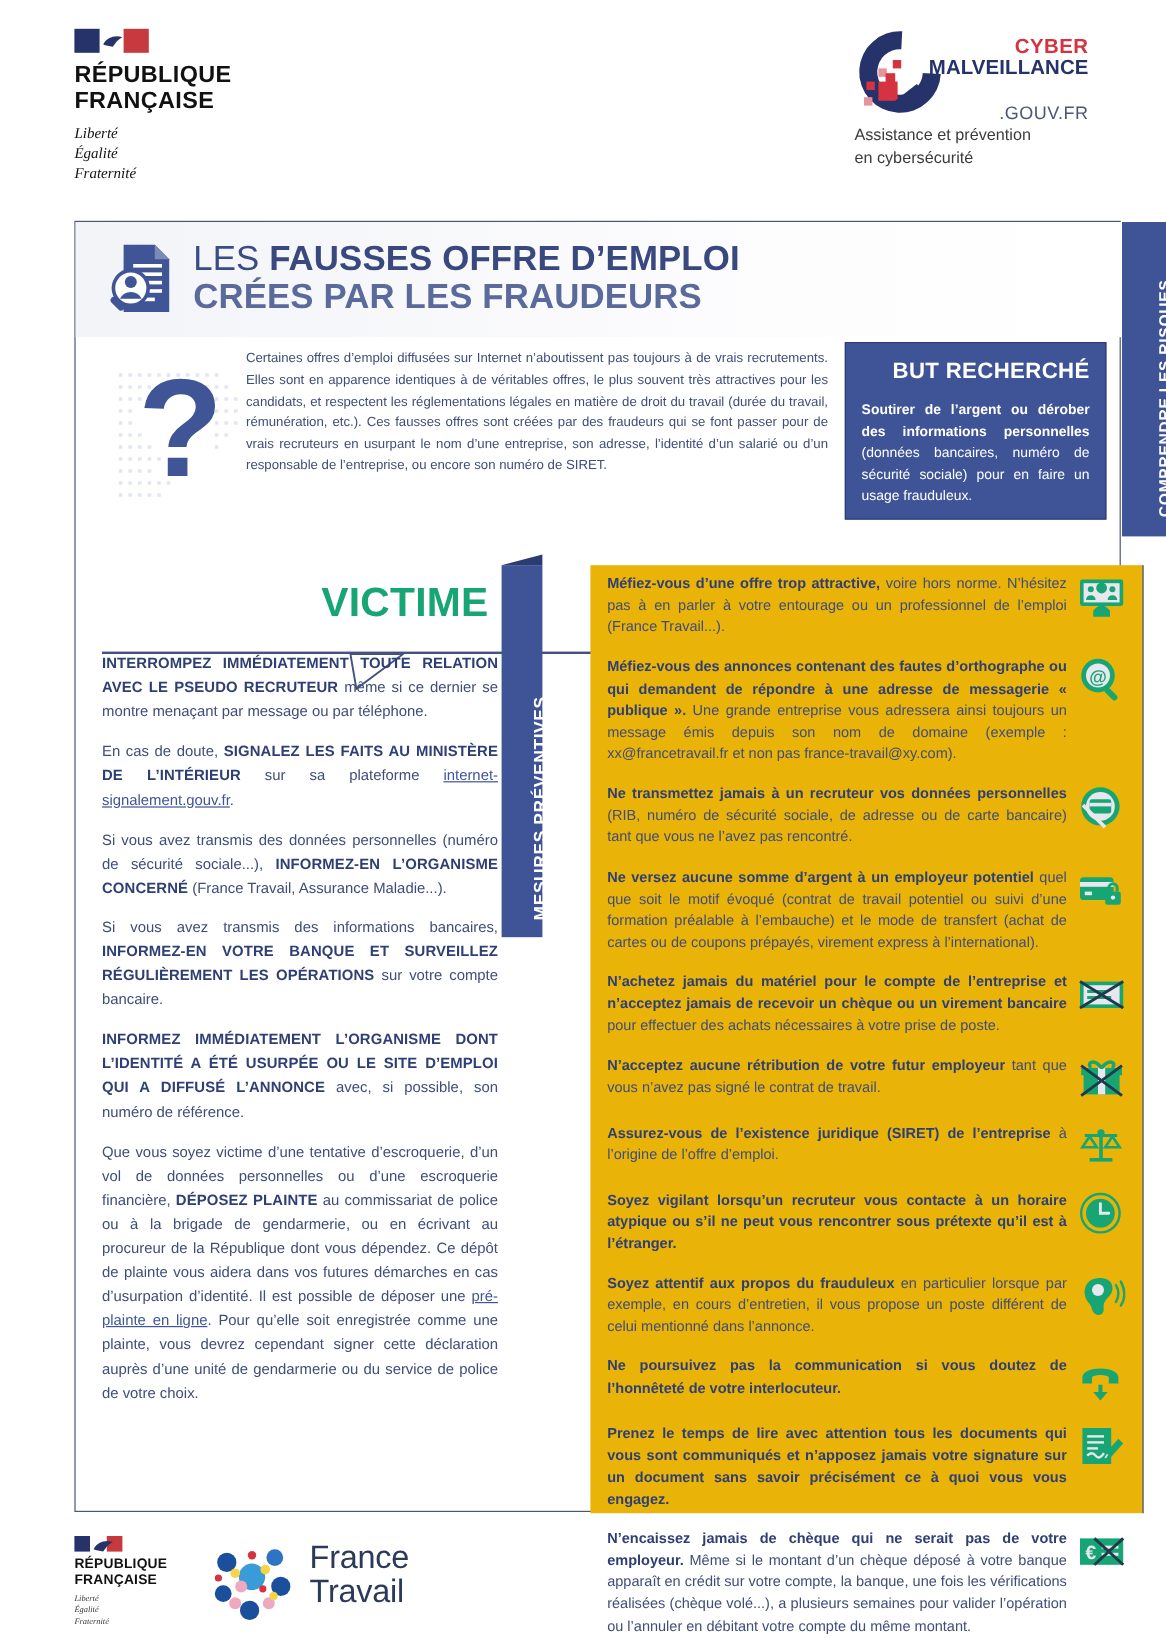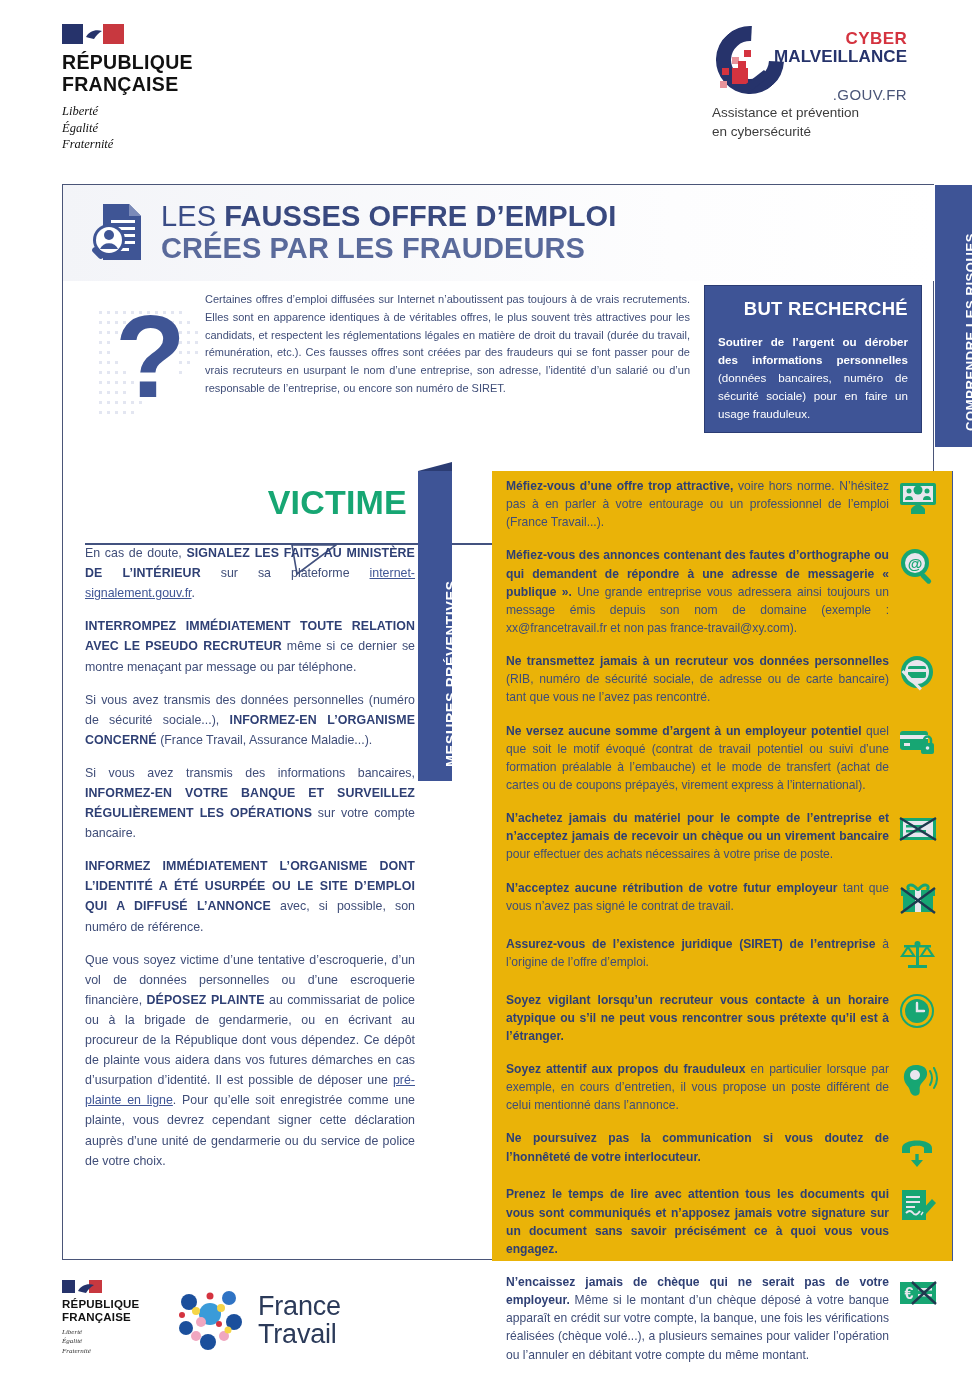--- a/index.html
+++ b/index.html
@@ -266,21 +266,21 @@
   .f-rf-name {
     margin-top: 5px; font-size: 11.5px; font-weight: 700;
     line-height: 1.12; color: #111111; letter-spacing: .2px;
   }
   .f-rf-motto {
     margin-top: 4px; font-family: "Liberation Serif", serif;
     font-style: italic; font-size: 7px; line-height: 1.35; color: #333333;
   }
   .f-ft {
     position: absolute; left: 172px; top: 12px;
-    display: flex; align-items: center;
+    display: flex; align-items: flex-start;
   }
   .f-ft-words {
     margin-left: 10px;
     font-size: 27px; line-height: 1.04;
     color: #2b3a59; font-weight: 400; letter-spacing: -.2px;
   }
 </style>
 </head>
 <body>
 
@@ -454,22 +454,22 @@
       <span>COMPRENDRE LES RISQUES</span>
     </div>
 
     <div class="cols">
 
       <div class="col-left">
         <div class="victim-h">
           <span class="l2">VICTIME</span>
         </div>
         <div class="victim-body" id="victim-body">
+            <p><b>INTERROMPEZ IMMÉDIATEMENT TOUTE RELATION AVEC LE PSEUDO RECRUTEUR</b><span> même si ce dernier se montre menaçant par message ou par téléphone.</span></p>
             <p><span>En cas de doute, </span><b>SIGNALEZ LES FAITS AU MINISTÈRE DE L’INTÉRIEUR</b><span> sur sa plateforme </span><a>internet-signalement.gouv.fr</a><span>.</span></p>
-            <p><b>INTERROMPEZ IMMÉDIATEMENT TOUTE RELATION AVEC LE PSEUDO RECRUTEUR</b><span> même si ce dernier se montre menaçant par message ou par téléphone.</span></p>
             <p><span>Si vous avez transmis des données personnelles (numéro de sécurité sociale...), </span><b>INFORMEZ-EN L’ORGANISME CONCERNÉ</b><span> (France Travail, Assurance Maladie...).</span></p>
             <p><span>Si vous avez transmis des informations bancaires, </span><b>INFORMEZ-EN VOTRE BANQUE ET SURVEILLEZ RÉGULIÈREMENT LES OPÉRATIONS</b><span> sur votre compte bancaire.</span></p>
             <p><b>INFORMEZ IMMÉDIATEMENT L’ORGANISME DONT L’IDENTITÉ A ÉTÉ USURPÉE OU LE SITE D’EMPLOI QUI A DIFFUSÉ L’ANNONCE</b><span> avec, si possible, son numéro de référence.</span></p>
             <p><span>Que vous soyez victime d’une tentative d’escroquerie, d’un vol de données personnelles ou d’une escroquerie financière, </span><b>DÉPOSEZ PLAINTE</b><span> au commissariat de police ou à la brigade de gendarmerie, ou en écrivant au procureur de la République dont vous dépendez. Ce dépôt de plainte vous aidera dans vos futures démarches en cas d’usurpation d’identité. Il est possible de déposer une </span><a>pré-plainte en ligne</a><span>. Pour qu’elle soit enregistrée comme une plainte, vous devrez cependant signer cette déclaration auprès d’une unité de gendarmerie ou du service de police de votre choix.</span></p>
           </div>
       </div>
 
       <div class="tab-mesures">
         <span>MESURES PRÉVENTIVES</span>
       </div>

